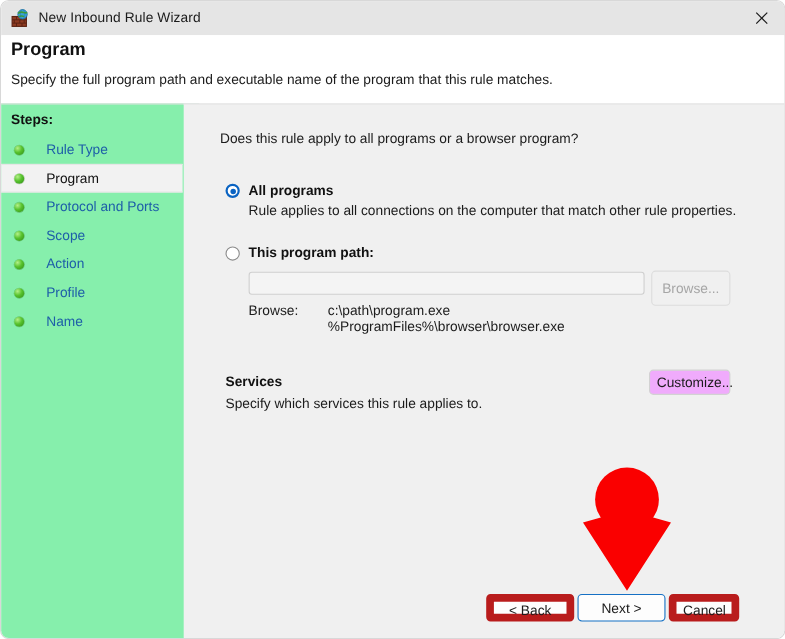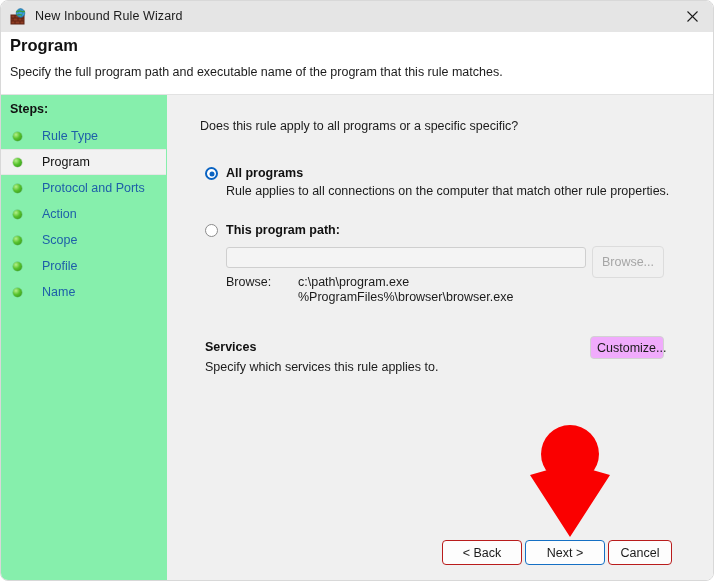--- a/index.html
+++ b/index.html
@@ -274,21 +274,21 @@
     color: #1b1b1b;
   }
 
   
   .footer-button {
     position: absolute;
     top: 445px;
     height: 25px;
     box-sizing: border-box;
     background: #fdfdfd;
-    border: 1px solid #b91c1c;
+    border: 7px solid #b91c1c;
     border-radius: 4px;
     font-family: "Liberation Sans", sans-serif;
     font-size: 12.5px;
     color: #1b1b1b;
   }
   #back-button   { left: 275px; width: 80px; }
   #next-button   { left: 358px; width: 80px; border: 1.6px solid #1570c4; }
   #cancel-button { left: 441px; width: 64px; }
 
   
@@ -356,44 +356,44 @@
         <span class="step-label">Program</span>
       </div>
 
       <div class="step-item">
         <span class="step-bullet"></span>
         <span class="step-label">Protocol and Ports</span>
       </div>
 
       <div class="step-item">
         <span class="step-bullet"></span>
+        <span class="step-label">Scope</span>
+      </div>
+
+      <div class="step-item">
+        <span class="step-bullet"></span>
         <span class="step-label">Action</span>
       </div>
 
       <div class="step-item">
         <span class="step-bullet"></span>
-        <span class="step-label">Scope</span>
-      </div>
-
-      <div class="step-item">
-        <span class="step-bullet"></span>
         <span class="step-label">Profile</span>
       </div>
 
       <div class="step-item">
         <span class="step-bullet"></span>
         <span class="step-label">Name</span>
       </div>
 
     </div>
   </div>
 
   <div id="content">
 
-    <div id="question">Does this rule apply to all programs or a specific specific?</div>
+    <div id="question">Does this rule apply to all programs or a browser program?</div>
 
     <div id="radio-all-programs-row" class="radio-row">
       <span class="radio-mark checked"></span>
       <span class="radio-title">All programs</span>
     </div>
     <div id="all-programs-desc">Rule applies to all connections on the computer that match other rule properties.</div>
 
     <div id="radio-program-path-row" class="radio-row">
       <span class="radio-mark"></span>
       <span class="radio-title">This program path:</span>

